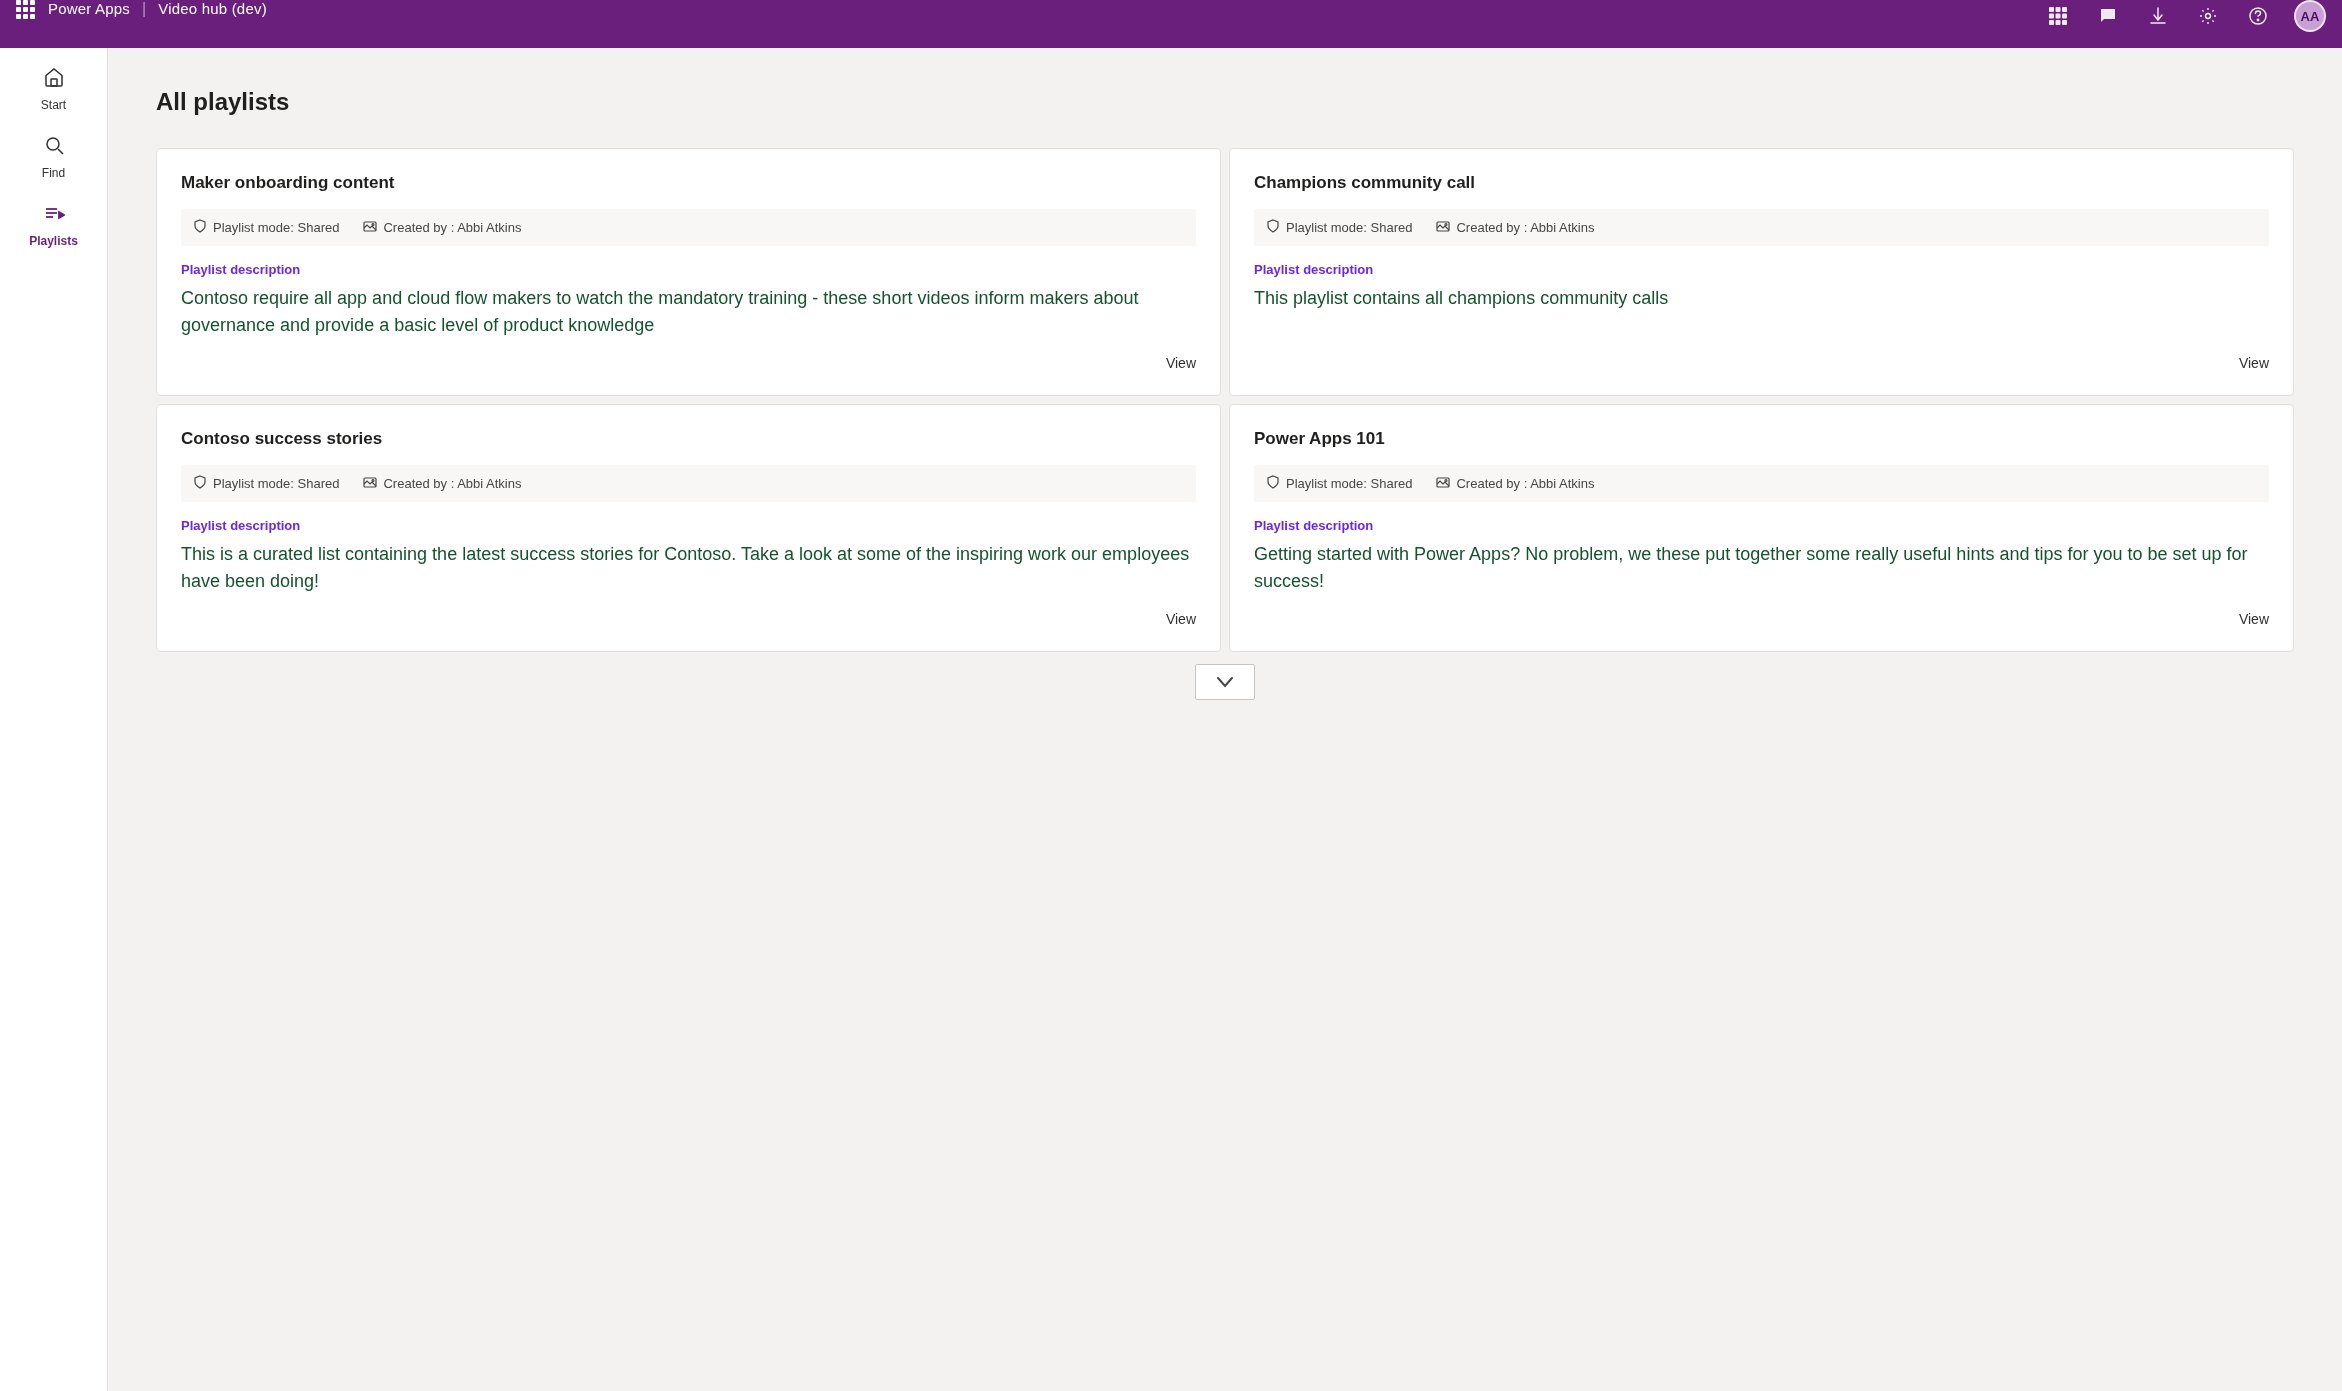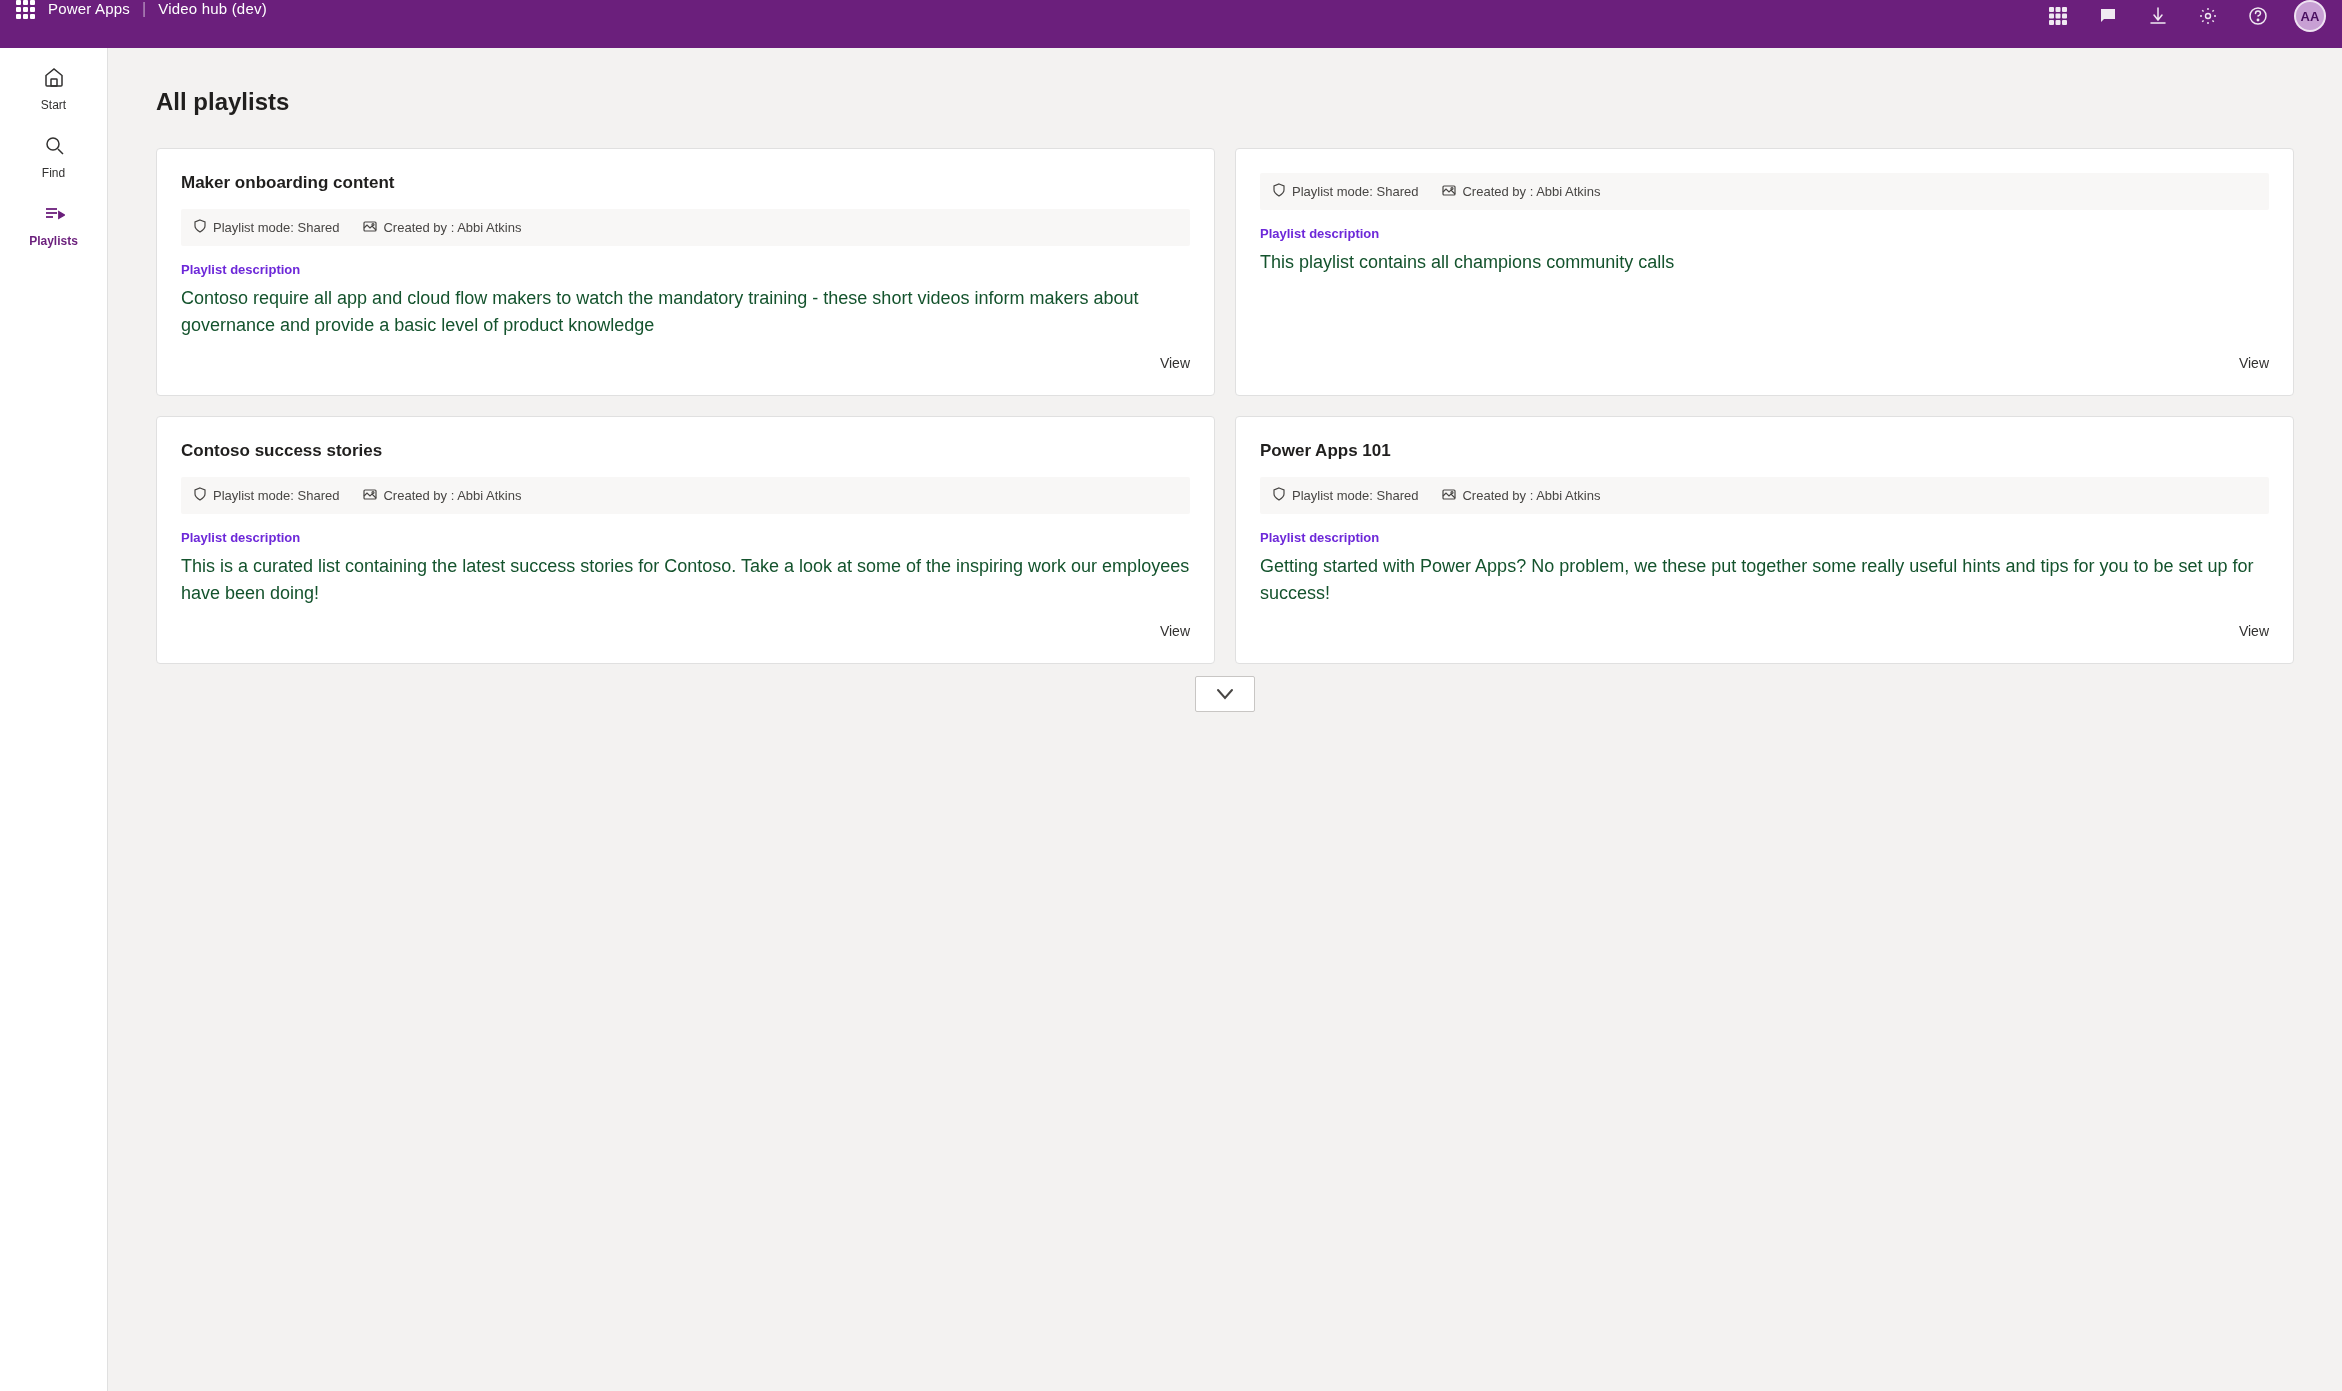--- a/index.html
+++ b/index.html
@@ -67,21 +67,21 @@
       background: #f3f2f1;
     }
     .page-title {
       font-size: 24px; font-weight: 600; color: #201f1e; margin-bottom: 32px;
     }
 
     
     .playlist-grid {
       display: grid;
       grid-template-columns: 1fr 1fr;
-      gap: 20px;
+      gap: 8px;
     }
     .playlist-card {
       background: white; border: 1px solid #e0e0e0; border-radius: 4px;
       padding: 24px; display: flex; flex-direction: column; min-height: 240px;
       position: relative;
     }
     .playlist-card-title {
       font-size: 17px; font-weight: 600; color: #201f1e; margin-bottom: 16px;
     }
     .playlist-meta {
@@ -234,20 +234,21 @@
             </span>
             <span>Created by : Abbi Atkins</span>
           </div>
         </div>
         <div class="playlist-desc-label">Playlist description</div>
         <p class="playlist-desc-text">Contoso require all app and cloud flow makers to watch the mandatory training - these short videos inform makers about governance and provide a basic level of product knowledge</p>
         <button class="playlist-view-btn">View</button>
       </div>
 
       <div class="playlist-card">
+        <div class="playlist-card-title">Champions community call</div>
         <div class="playlist-meta">
           <div class="playlist-meta-item">
             <span class="playlist-meta-icon">
               <svg width="14" height="14" viewBox="0 0 14 14" fill="none" stroke="#484644" stroke-width="1.2">
                   <path d="M7 1l5 2v4c0 3-5 6-5 6S2 10 2 7V3l5-2z"></path>
                 </svg>
             </span>
             <span>Playlist mode: Shared</span>
           </div>
           <div class="playlist-meta-item">

